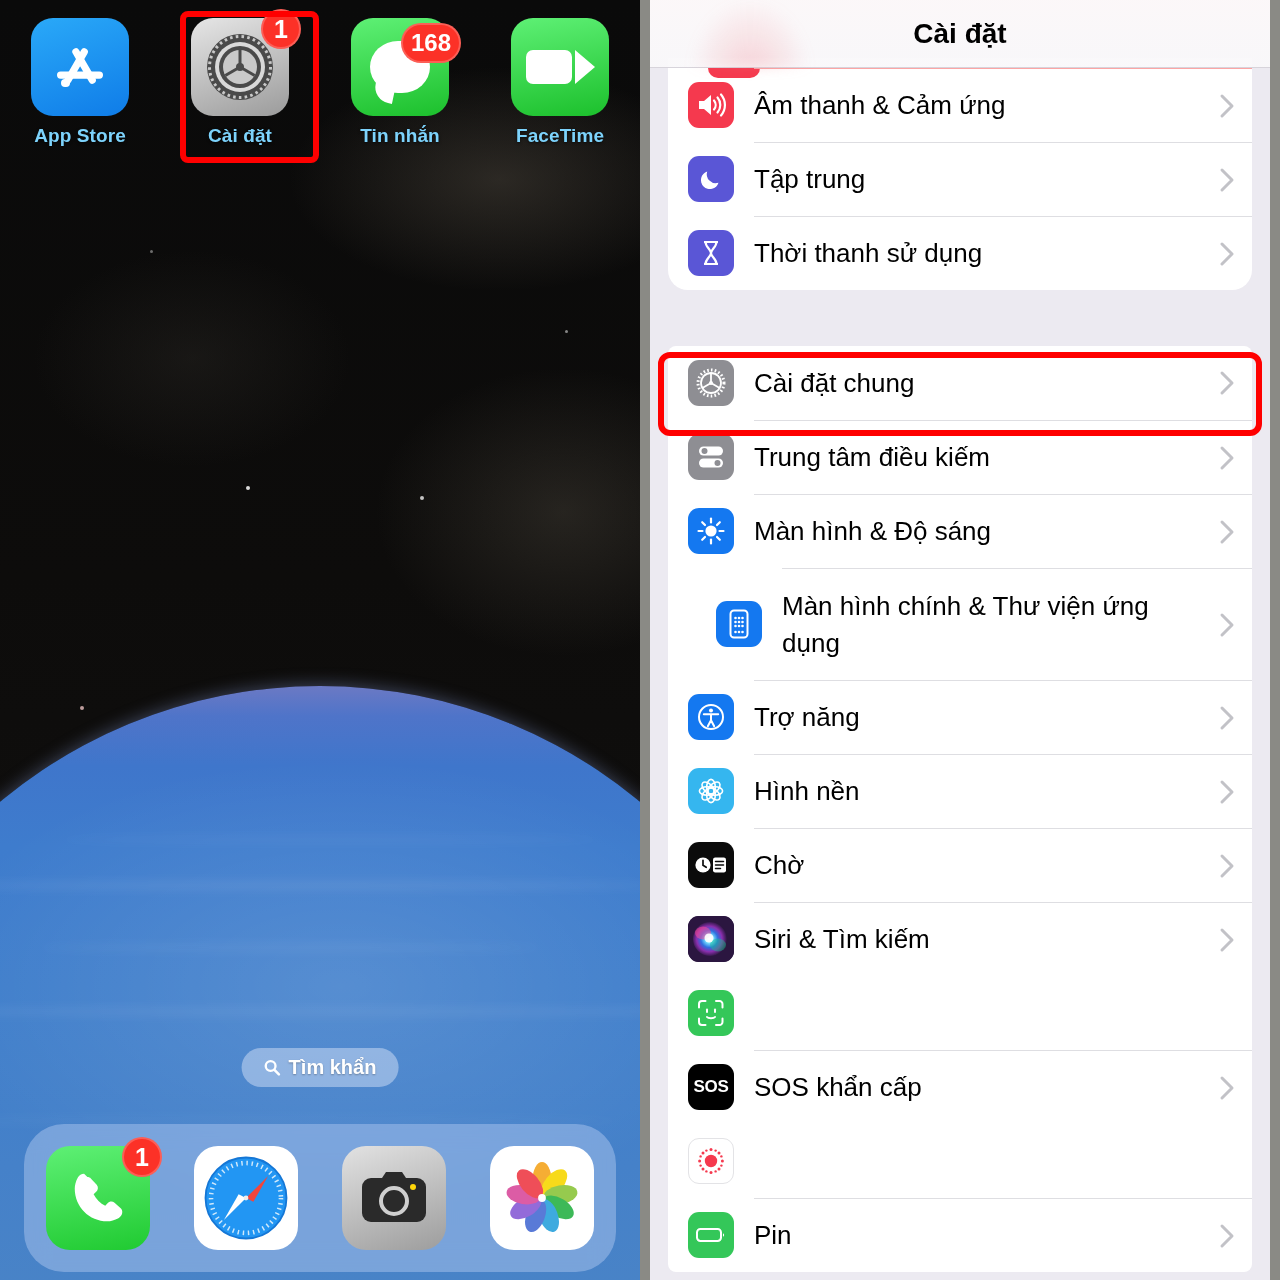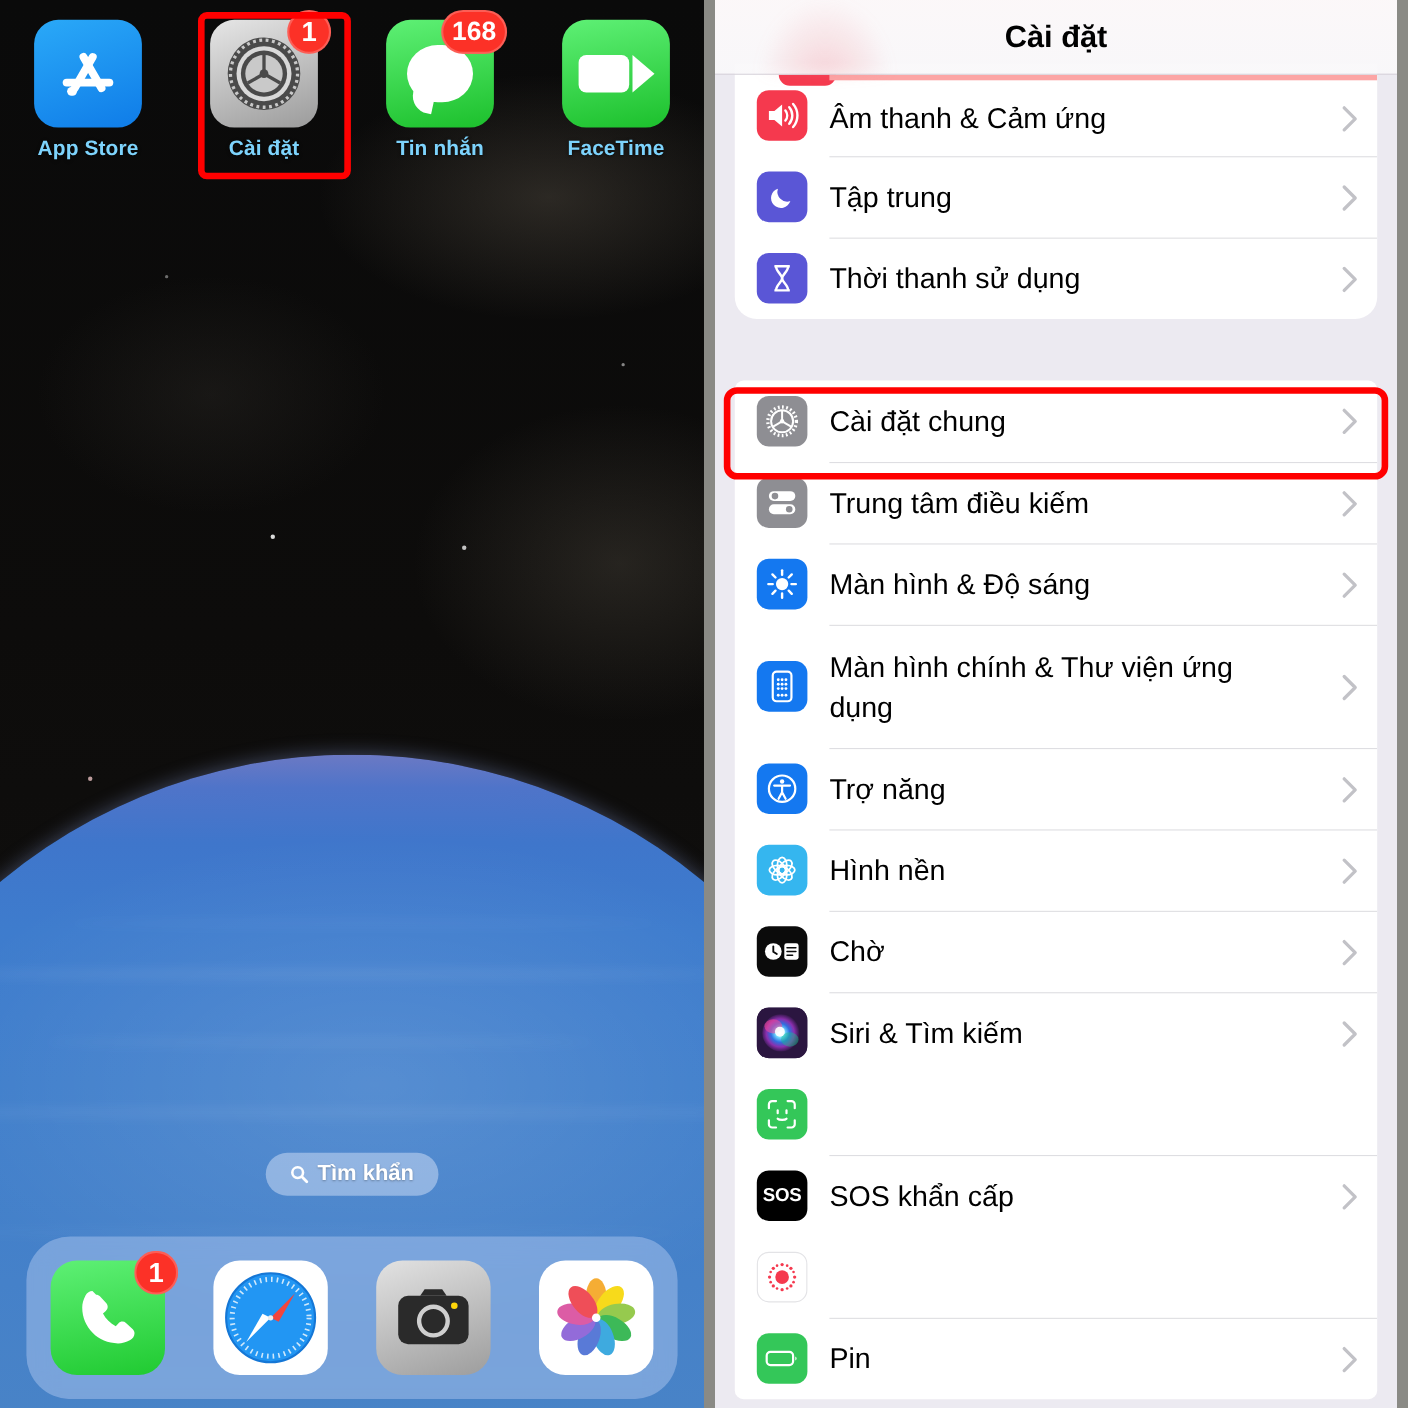--- a/index.html
+++ b/index.html
@@ -75,21 +75,21 @@
     white-space: nowrap;
   }
   .badge {
     position:absolute; top:-9px; right:-12px;
     min-width: 40px; height: 40px; padding: 0 8px;
     background:#fc3127; border:2px solid rgba(255,255,255,.22);
     border-radius: 20px; color:#fff;
     font-size: 25px; font-weight: 700; line-height: 36px;
     text-align:center;
   }
-  .badge.wide { min-width: 56px; font-size: 24px; }
+  .badge.wide { min-width: 56px; font-size: 24px; margin-top: 14px; }
 
   
   .ic-appstore { background: linear-gradient(160deg,#2aa9f8,#0f7ce8); }
   .ic-settings { background: linear-gradient(160deg,#e6e6e6,#9b9b9b); }
   .ic-messages { background: linear-gradient(170deg,#5ef075,#1cc02c); }
   .ic-facetime { background: linear-gradient(170deg,#5ef075,#1cc02c); }
   .ic-phone    { background: linear-gradient(170deg,#5ef075,#20ca31); }
   .ic-safari   { background: #fff; }
   .ic-camera   { background: linear-gradient(160deg,#e2e2e2,#9d9d9d); }
   .ic-photos   { background: #fff; }
@@ -166,23 +166,23 @@
   }
   .group.first { margin-top: -10px; padding-top: 10px; border-radius: 0 0 20px 20px; }
   .row {
     display:flex; align-items:center; min-height: 74px;
     padding-left: 20px; position:relative;
   }
   .rowtext {
     flex: 1; display:flex; align-items:center; justify-content:space-between;
     border-top: 1px solid #dedee2; min-height: 74px; padding-right: 18px; margin-left: 20px;
   }
-  .row.first-in-group > .rowtext { border-top: 5px solid #fca5a5; }
+  .row.first-in-group > .rowtext { border-top: 1px solid #fca5a5; }
   .row.no-line > .rowtext { border-top: none; }
-  .row.tall { min-height: 112px; }
+  .row.tall { min-height: 112px; margin-left: 28px; }
   .row.tall .rowtext { min-height: 112px; }
   .label { font-size: 26px; color:#000; font-weight: 400; line-height: 1.42; max-width: 430px; }
   .chev { color:#c2c2c7; font-size: 28px; font-weight: 600; }
   .chev svg { display:block; }
 
   .sicon {
     width: 46px; height: 46px; border-radius: 11px; flex: 0 0 46px;
     display:flex; align-items:center; justify-content:center; color:#fff;
     position:relative; overflow:hidden;
   }

